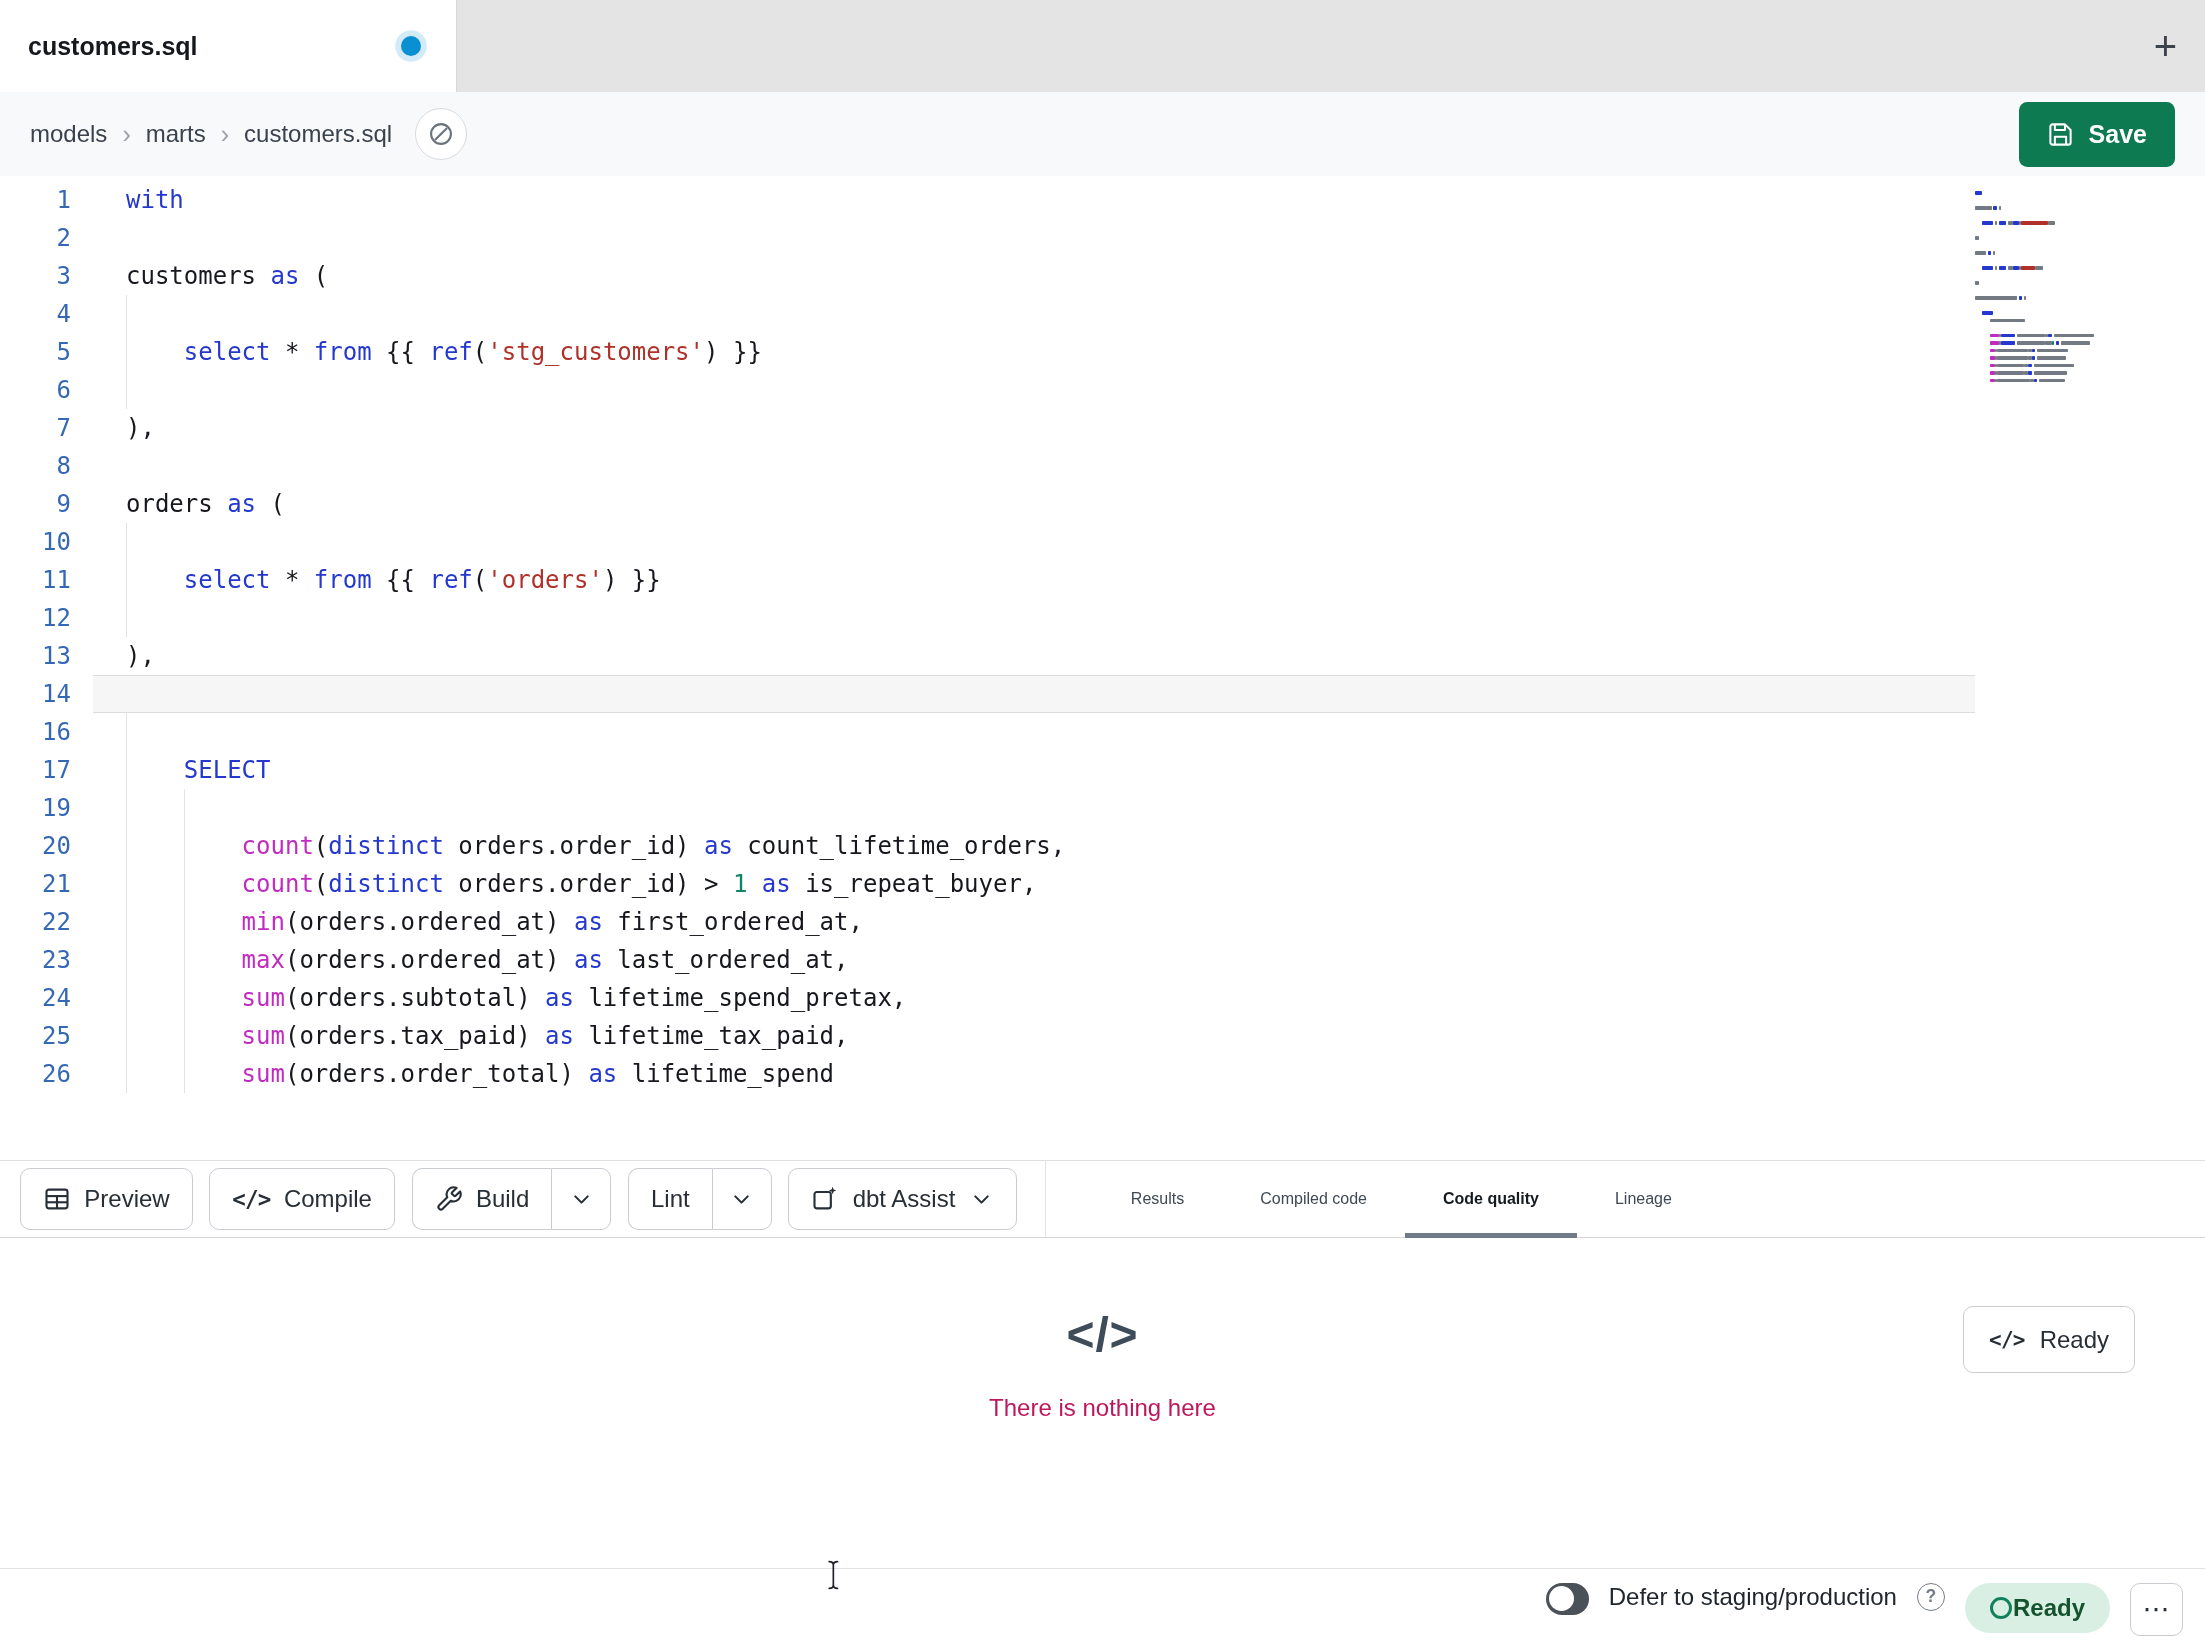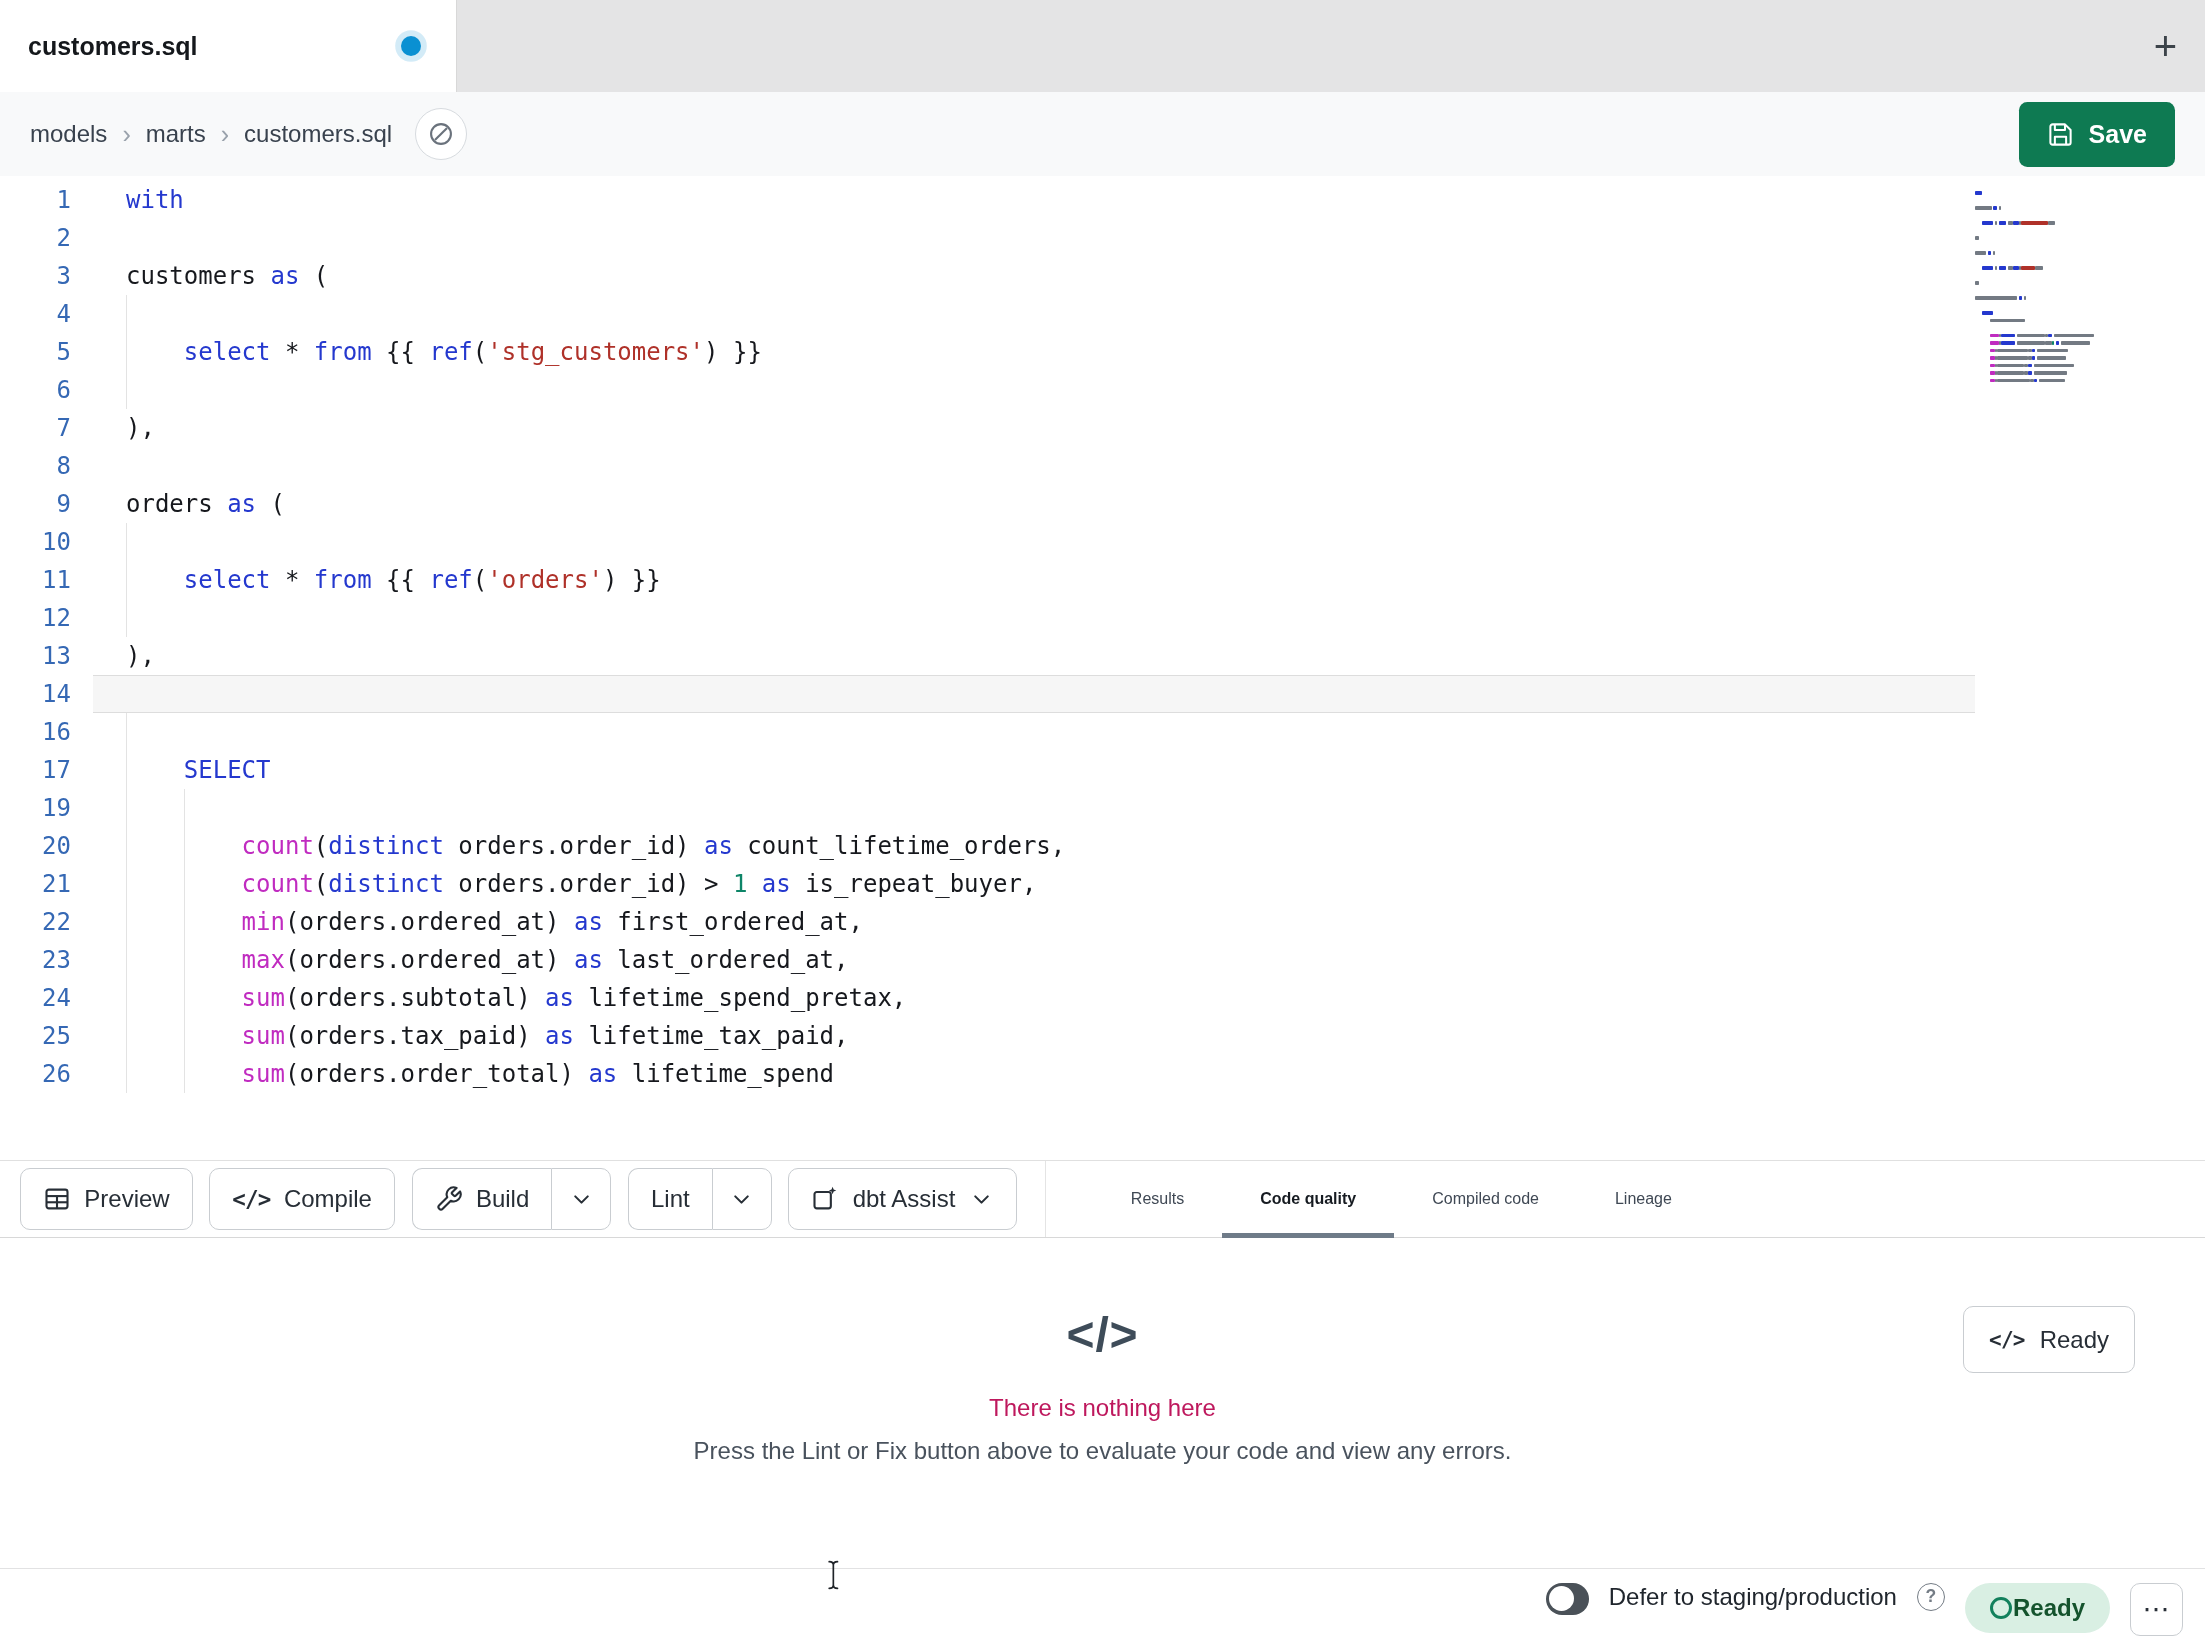--- a/index.html
+++ b/index.html
@@ -470,31 +470,30 @@
         </svg>
         <span>dbt Assist</span>
         <svg class="chev-icon" viewBox="0 0 24 24" fill="none" stroke="currentColor" stroke-width="2" stroke-linecap="round" stroke-linejoin="round">
           <polyline points="6 9 12 15 18 9"></polyline>
         </svg>
       </button>
     </div>
   <div class="tb-divider"></div>
   <div class="tb-tabs" id="tb-tabs">
       <div class="tb-tab">Results</div>
+      <div class="tb-tab">Compiled code</div>
       <div class="tb-tab active">Code quality</div>
-      <div class="tb-tab">Compiled code</div>
       <div class="tb-tab">Lineage</div>
     </div>
 </div>
 
 <div class="panel">
   <div class="panel-center">
     <div class="empty-icon">&lt;/&gt;</div>
     <div class="empty-title">There is nothing here</div>
-    <div class="empty-msg">Press the Lint or Fix button above to evaluate your code and view any errors.</div>
   </div>
   <button class="config-btn">
     <span class="code-glyph">&lt;/&gt;</span>
     <span>Ready</span>
   </button>
 </div>
 
 <div class="statusbar">
   <div class="status-right">
     <div class="toggle">

